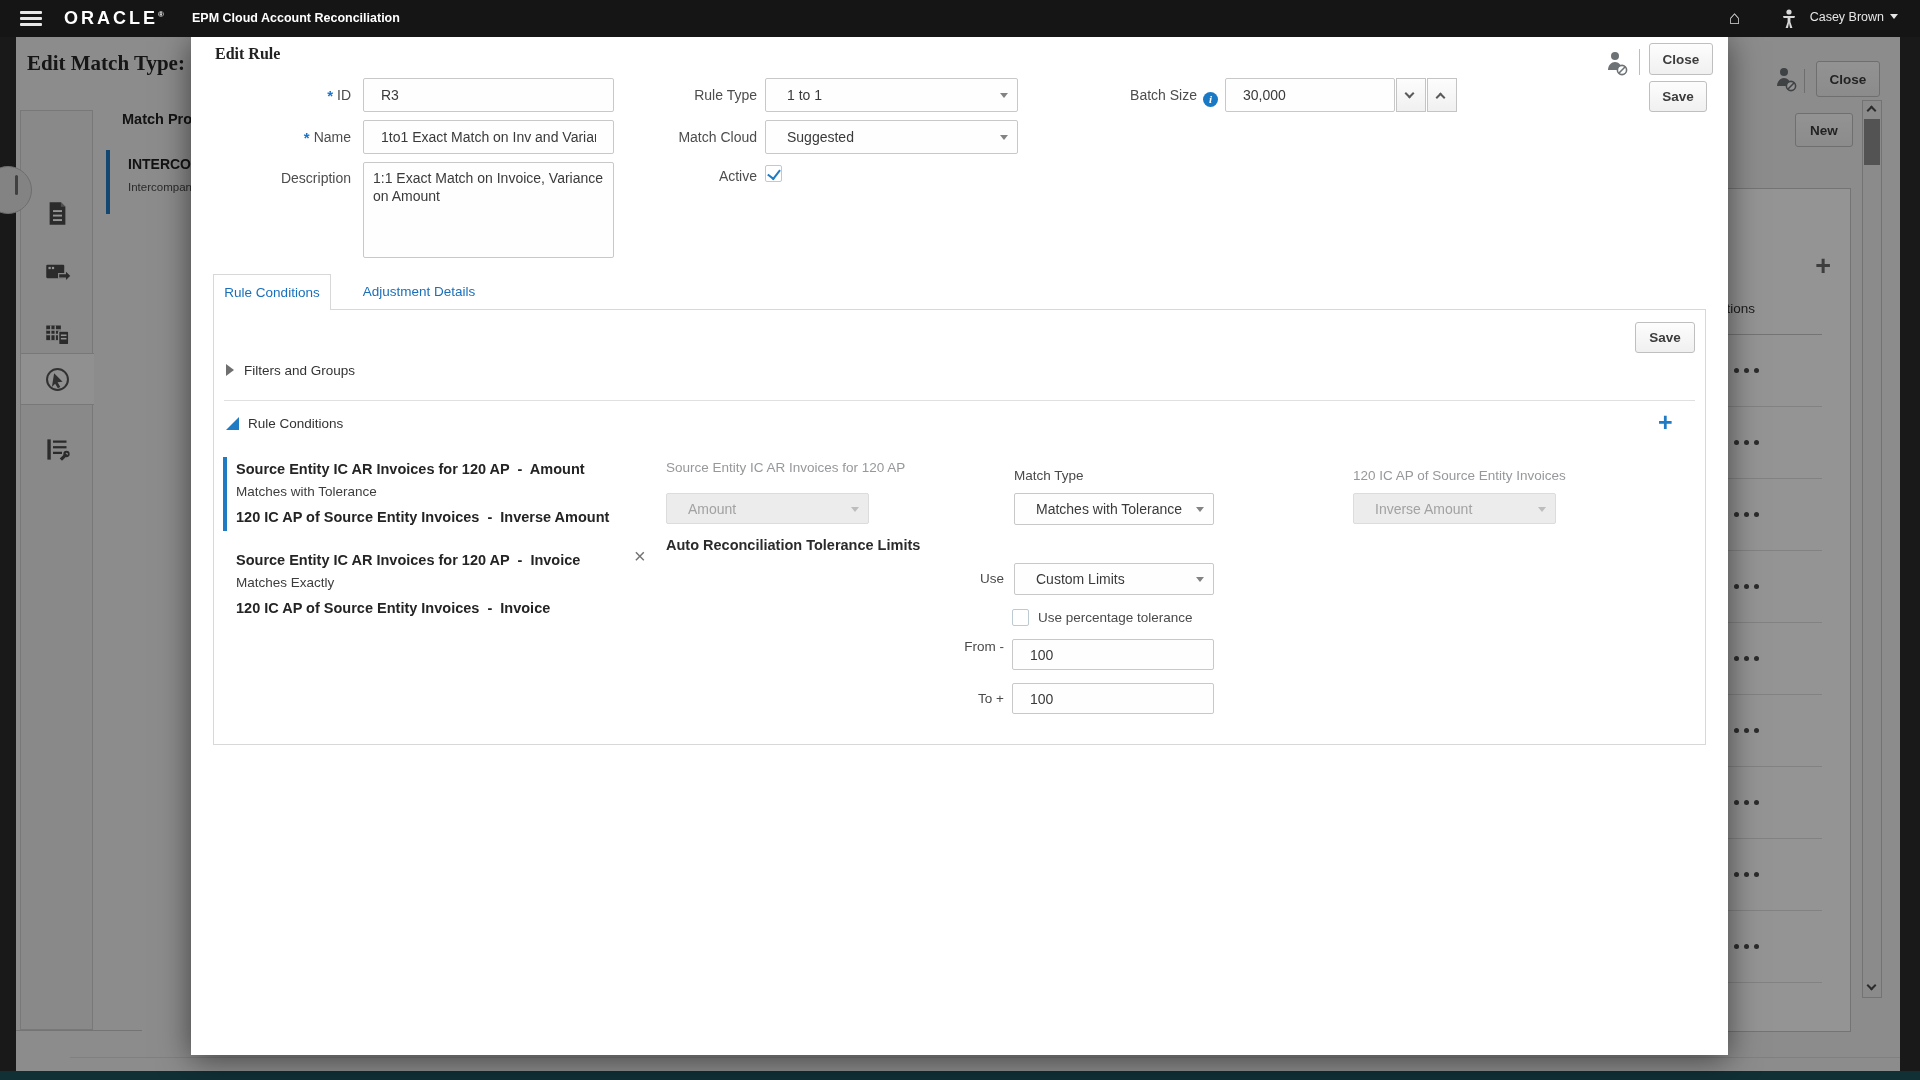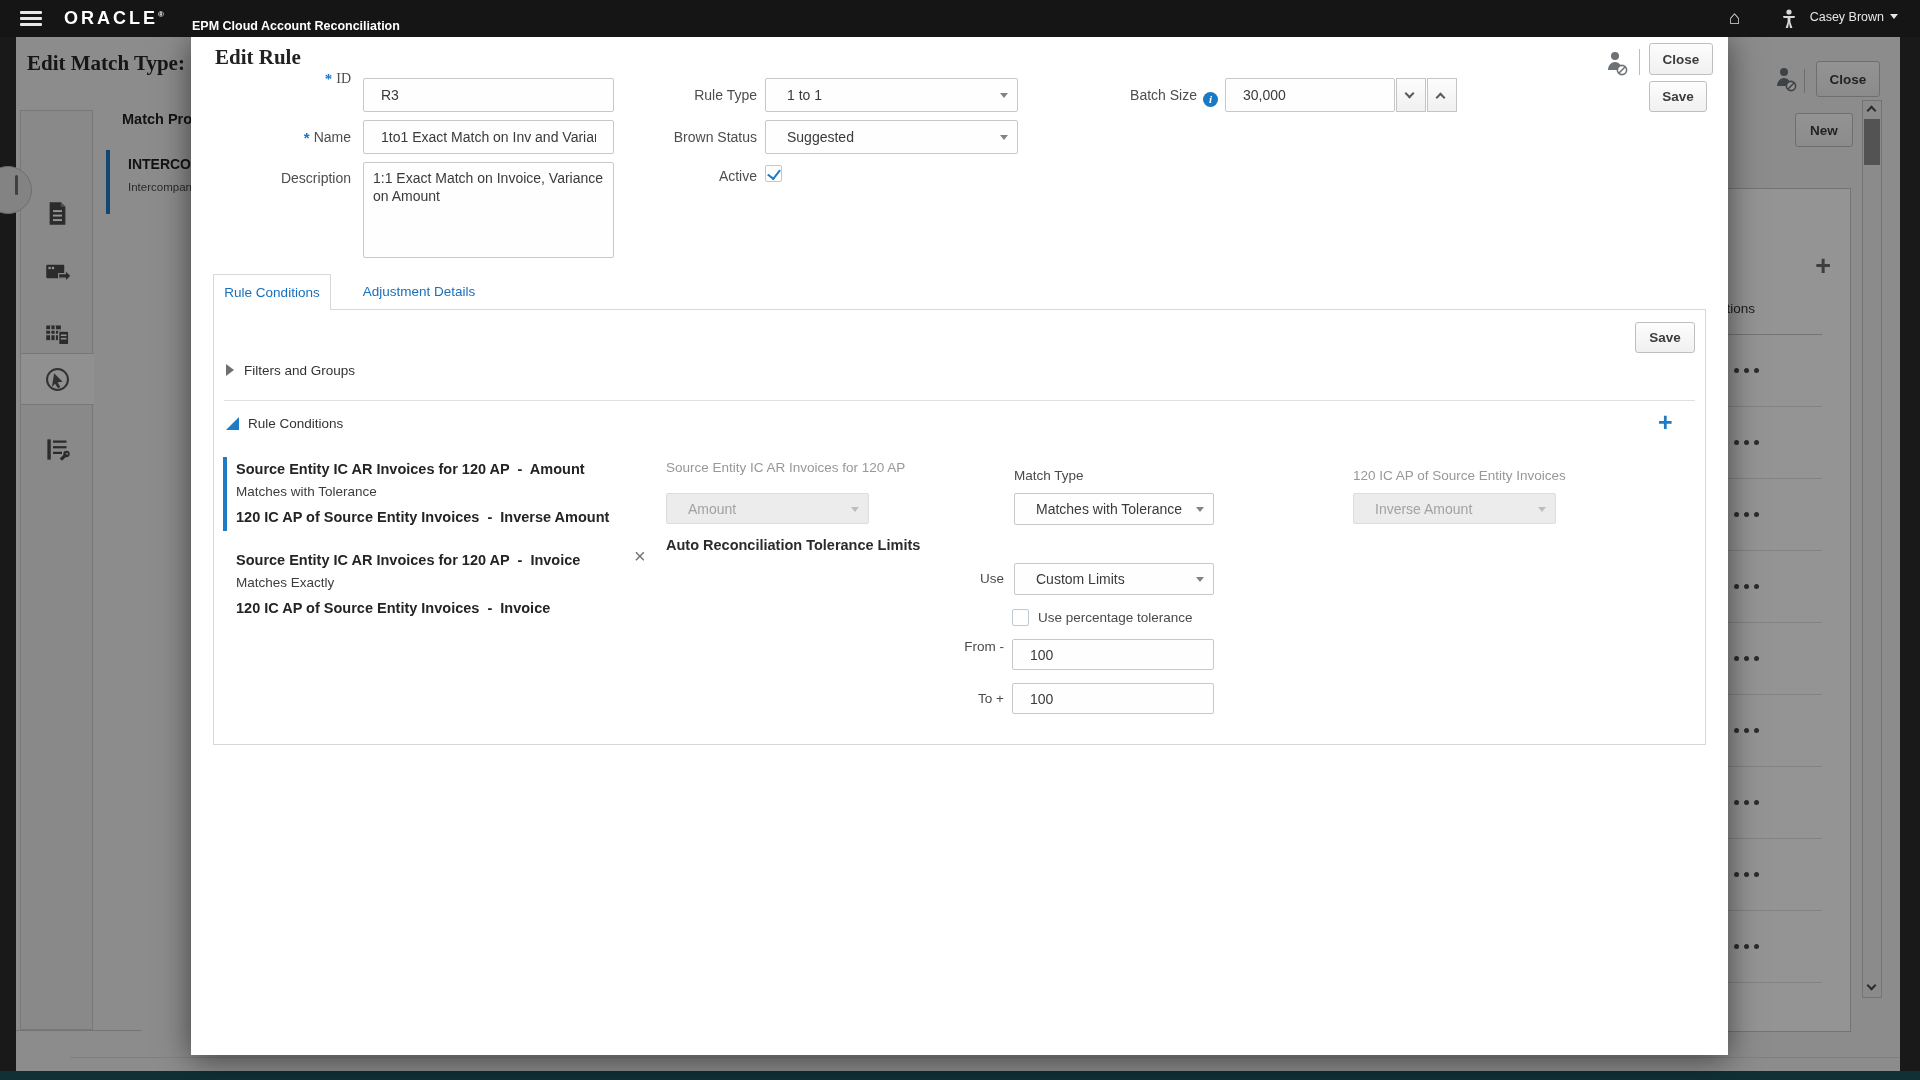--- a/index.html
+++ b/index.html
@@ -6,21 +6,21 @@
   html,body { background:#2a2a2a; font-family:"Liberation Sans", sans-serif; }
   .stage { position:relative; width:1920px; height:1080px; overflow:hidden; background:#2b2b2b; }
   .abs { position:absolute; }
 
   
   .topbar { position:absolute; left:0; top:0; width:1920px; height:37px; background:#151515; z-index:200; }
   .hamburger { position:absolute; left:20px; top:11px; width:22px; height:15px; cursor:pointer; }
   .hamburger i { display:block; height:3px; background:#e8e8e8; margin-bottom:3px; border-radius:1px; }
   .brand { position:absolute; left:64px; top:8px; color:#fff; font-size:18px; font-weight:700; letter-spacing:3px; }
   .brand sup { font-size:8px; letter-spacing:0; }
-  .apptitle { position:absolute; left:192px; top:11px; color:#fff; font-size:12.5px; font-weight:700;margin-top:8px; }
+  .apptitle { position:absolute; left:192px; top:11px; color:#fff; font-size:12.5px; font-weight:700; }
   .tb-ico { position:absolute; top:7px; color:#d9d9d9; font-size:19px; line-height:22px; cursor:pointer; }
   .user { position:absolute; right:22px; top:10px; color:#e6e6e6; font-size:12.5px; cursor:pointer; }
   .caret-dn { display:inline-block; margin-left:6px; width:0; height:0; border-left:4px solid transparent; border-right:4px solid transparent; border-top:5px solid #e6e6e6; vertical-align:2px; }
 
   
   .page { position:absolute; left:16px; top:37px; width:1884px; height:1035px; background:#f2f2f2; }
   .pg-title { position:absolute; left:11px; top:14px; font-family:"Liberation Serif", serif; font-weight:700; font-size:21px; color:#262626; }
   .sidebar { position:absolute; left:4px; top:73px; width:73px; height:920px; background:#ededed; border:1px solid #cfcfcf; }
   .sb-notch { position:absolute; left:0; top:242px; width:73px; height:52px; background:#f8f8f8; border-top:1px solid #cfcfcf; border-bottom:1px solid #cfcfcf; }
   .sb-ic { position:absolute; left:23px; width:27px; height:27px; cursor:pointer; }
@@ -49,21 +49,21 @@
   .sb-thumb { position:absolute; left:1px; top:18px; width:16px; height:46px; background:#8f8f8f; cursor:grab; }
 
   .hline { position:absolute; height:1px; background:#dcdcdc; }
   .helpcircle { position:absolute; left:-16px; top:166px; width:48px; height:48px; border-radius:50%; background:#e2e2e2; border:1px solid #bdbdbd; z-index:10; cursor:pointer; }
   .helpcircle::after { content:""; position:absolute; left:30px; top:14px; width:3px; height:14px; background:#6f6f6f; border-radius:2px; box-shadow:0 -6px 0 #6f6f6f; }
   .bottomstrip { position:absolute; left:0; top:1071px; width:1920px; height:9px; background:#1d545e; z-index:12; }
   .dim { position:absolute; left:0; top:37px; width:1920px; height:1043px; background:rgba(0,0,0,0.42); z-index:50; }
 
   
   .modal { position:absolute; left:191px; top:37px; width:1537px; height:1018px; background:#ffffff; z-index:100; box-shadow:0 4px 30px rgba(0,0,0,0.55); }
-  .m-title { position:absolute; left:24px; top:8px; font-family:"Liberation Serif", serif; font-weight:700; font-size:21px; color:#222; }
+  .m-title { position:absolute; left:24px; top:8px; font-family:"Liberation Serif", serif; font-weight:700; font-size:16px; color:#222; }
   .lbl { position:absolute; font-size:14px; color:#4d4d4d; text-align:right; }
   .req { color:#1a74c8; font-size:15px; font-weight:700; margin-right:4px; vertical-align:top; }
   .inp { position:absolute; border:1px solid #c8c8c8; border-radius:2px; background:#fefefe; font-family:"Liberation Sans", sans-serif; font-size:14px; color:#3a3a3a; padding:0 17px; }
   textarea.inp { resize:none; padding:6px 9px; line-height:18px; }
   .sel { position:absolute; border:1px solid #c8c8c8; border-radius:2px; background:#fefefe; font-size:14px; color:#3a3a3a; display:flex; align-items:center; padding:0 26px 0 21px; cursor:pointer; }
   .sel .sc { position:absolute; right:9px; top:50%; margin-top:-2px; width:0; height:0; border-left:4.5px solid transparent; border-right:4.5px solid transparent; border-top:5.5px solid #838383; }
   .sel.dis { background:#ececec; border-color:#dcdcdc; color:#a2a2a2; cursor:default; }
   .sel.dis .sc { border-top-color:#bdbdbd; }
   .cbx { position:absolute; width:17px; height:17px; background:#fff; border:1px solid #bccad4; border-radius:2px; cursor:pointer; }
   .cbx.checked::after { content:""; position:absolute; left:4px; top:1px; width:6px; height:10px; border-right:2.5px solid #1f7bc4; border-bottom:2.5px solid #1f7bc4; transform:rotate(38deg); }
@@ -245,33 +245,33 @@
           <circle cx="10" cy="5" r="4" fill="#6d7276"></circle>
           <path d="M3 19 c0-5 3.5-8 7-8 s7 3 7 8z" fill="#6d7276"></path>
           <circle cx="17" cy="19" r="4.6" fill="#fff" stroke="#6d7276" stroke-width="1.6"></circle>
           <path d="M13.8 22.2 l6.4-6.4" stroke="#6d7276" stroke-width="1.6"></path>
         </svg>
     </span>
     <div class="vdiv" style="left:1448px; top:12px; height:26px;"></div>
     <div class="btn abs" style="left:1458px; top:6px; width:64px; height:32px;">Close</div>
     <div class="btn abs" style="left:1458px; top:44px; width:58px; height:31px;">Save</div>
 
-    <div class="lbl" style="left:0; top:34px; width:160px;font-family:Liberation Serif, serif;"><span class="req">*</span><span>ID</span></div>
+    <div class="lbl" style="left:0; top:50px; width:160px;"><span class="req">*</span><span>ID</span></div>
     <input class="inp" style="left: 172px; top: 41px; width: 251px; height: 34px;" value="R3">
     <div class="lbl" style="left:0; top:92px; width:160px;"><span class="req">*</span><span>Name</span></div>
     <input class="inp" style="left: 172px; top: 83px; width: 251px; height: 34px;" value="1to1 Exact Match on Inv and Variance on Amt">
     <div class="lbl" style="left:0; top:133px; width:160px;">Description</div>
     <textarea class="inp" style="left: 172px; top: 125px; width: 251px; height: 96px;">1:1 Exact Match on Invoice, Variance on Amount</textarea>
 
     <div class="lbl" style="left:406px; top:50px; width:160px;">Rule Type</div>
     <div class="sel" style="left:574px; top:41px; width:253px; height:34px;">
         <span>1 to 1</span>
         <span class="sc"></span>
       </div>
-    <div class="lbl" style="left:406px; top:92px; width:160px;">Brown Status</div>
+    <div class="lbl" style="left:406px; top:92px; width:160px;">Match Cloud</div>
     <div class="sel" style="left:574px; top:83px; width:253px; height:34px;">
         <span>Suggested</span>
         <span class="sc"></span>
       </div>
     <div class="lbl" style="left:406px; top:131px; width:160px;">Active</div>
     <div class="cbx checked" style="left:574px; top:128px;"></div>
 
     <div class="lbl" style="left:800px; top:50px; width:227px;"><span>Batch Size</span><span class="info-i">i</span></div>
     <input class="inp" style="left: 1034px; top: 41px; width: 170px; height: 34px;" value="30,000">
     <div class="spin" style="left:1205px; top:41px;">

